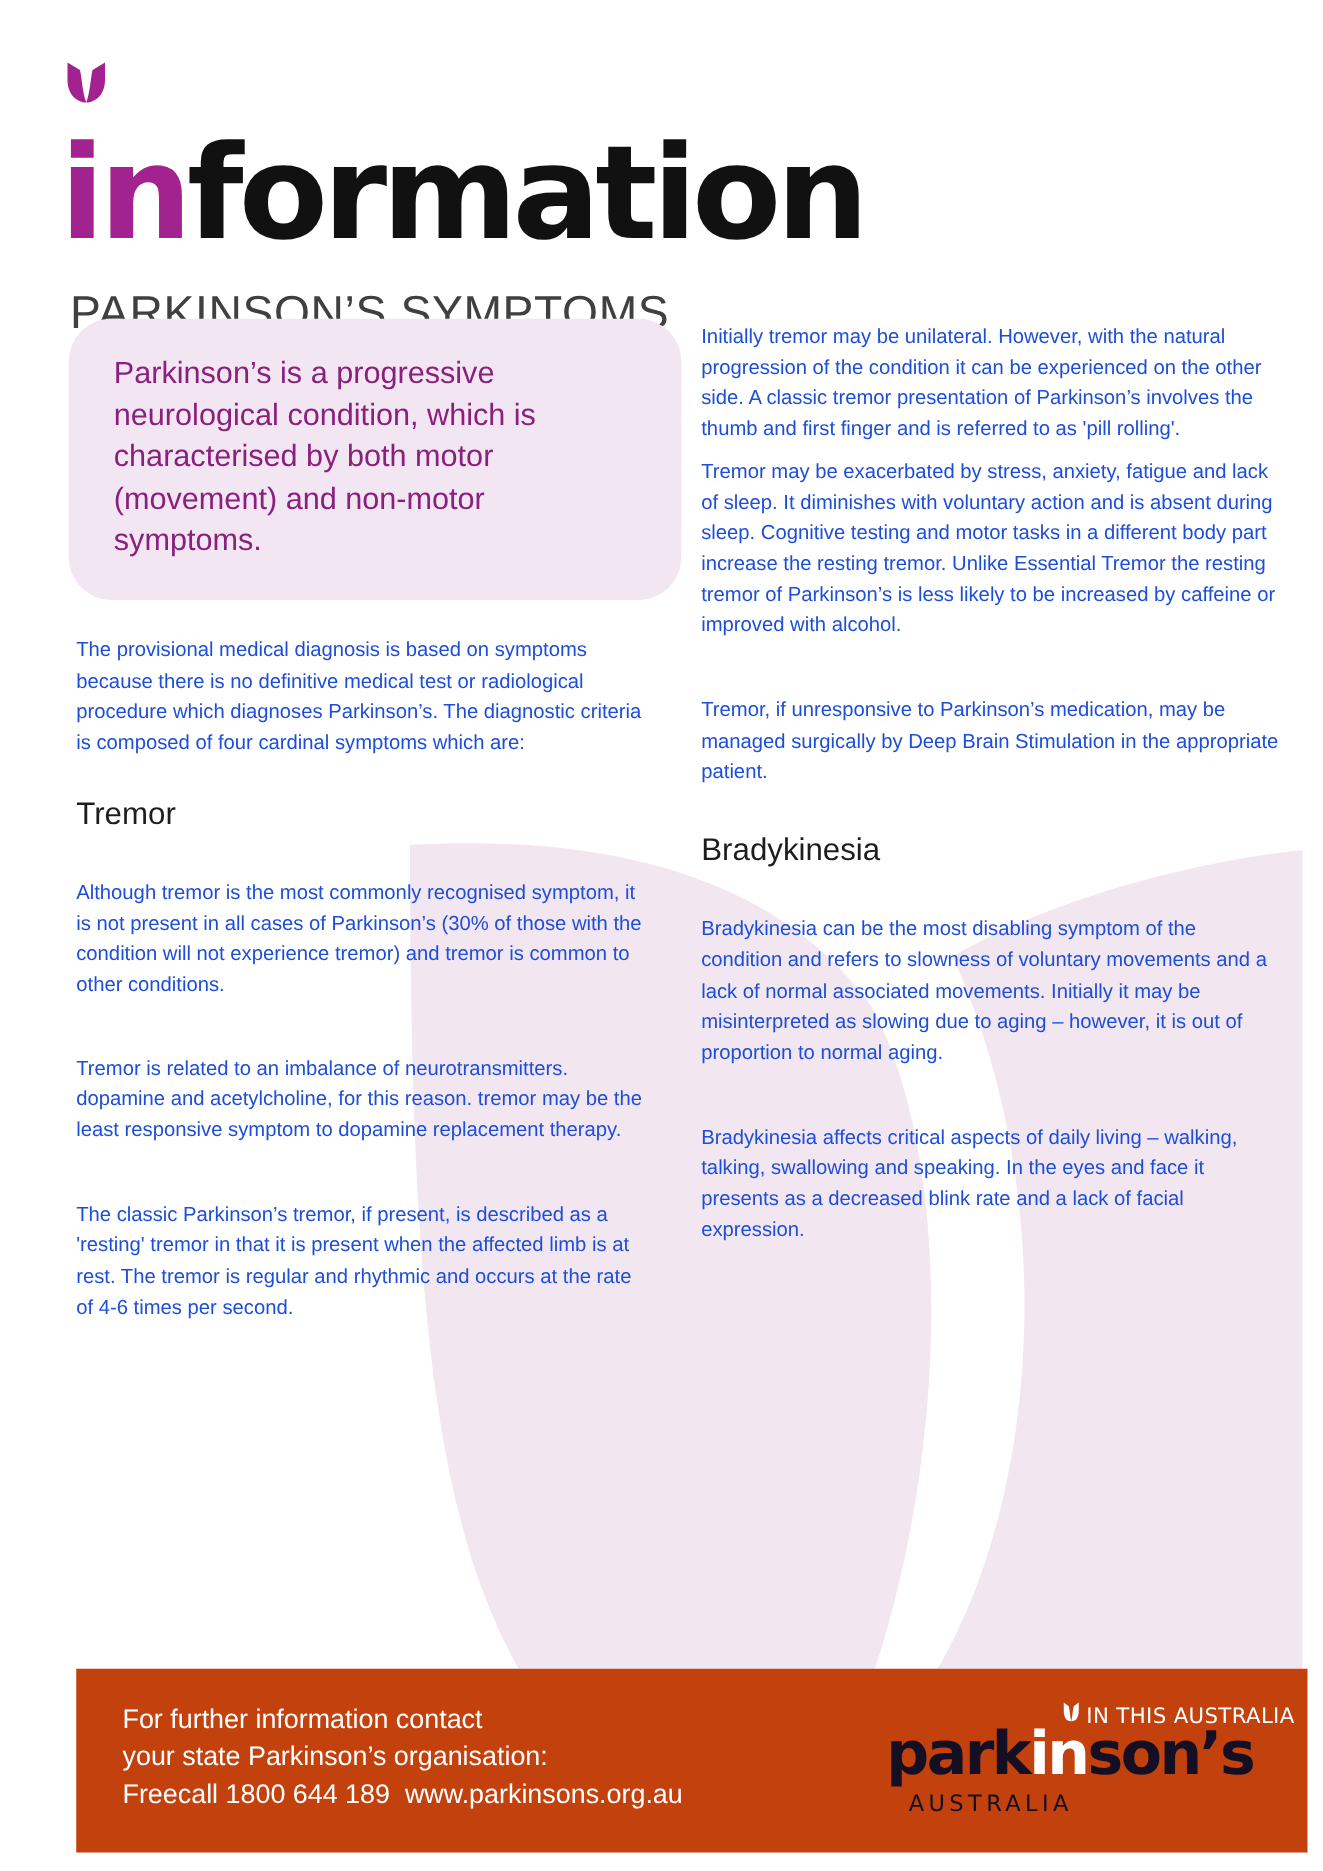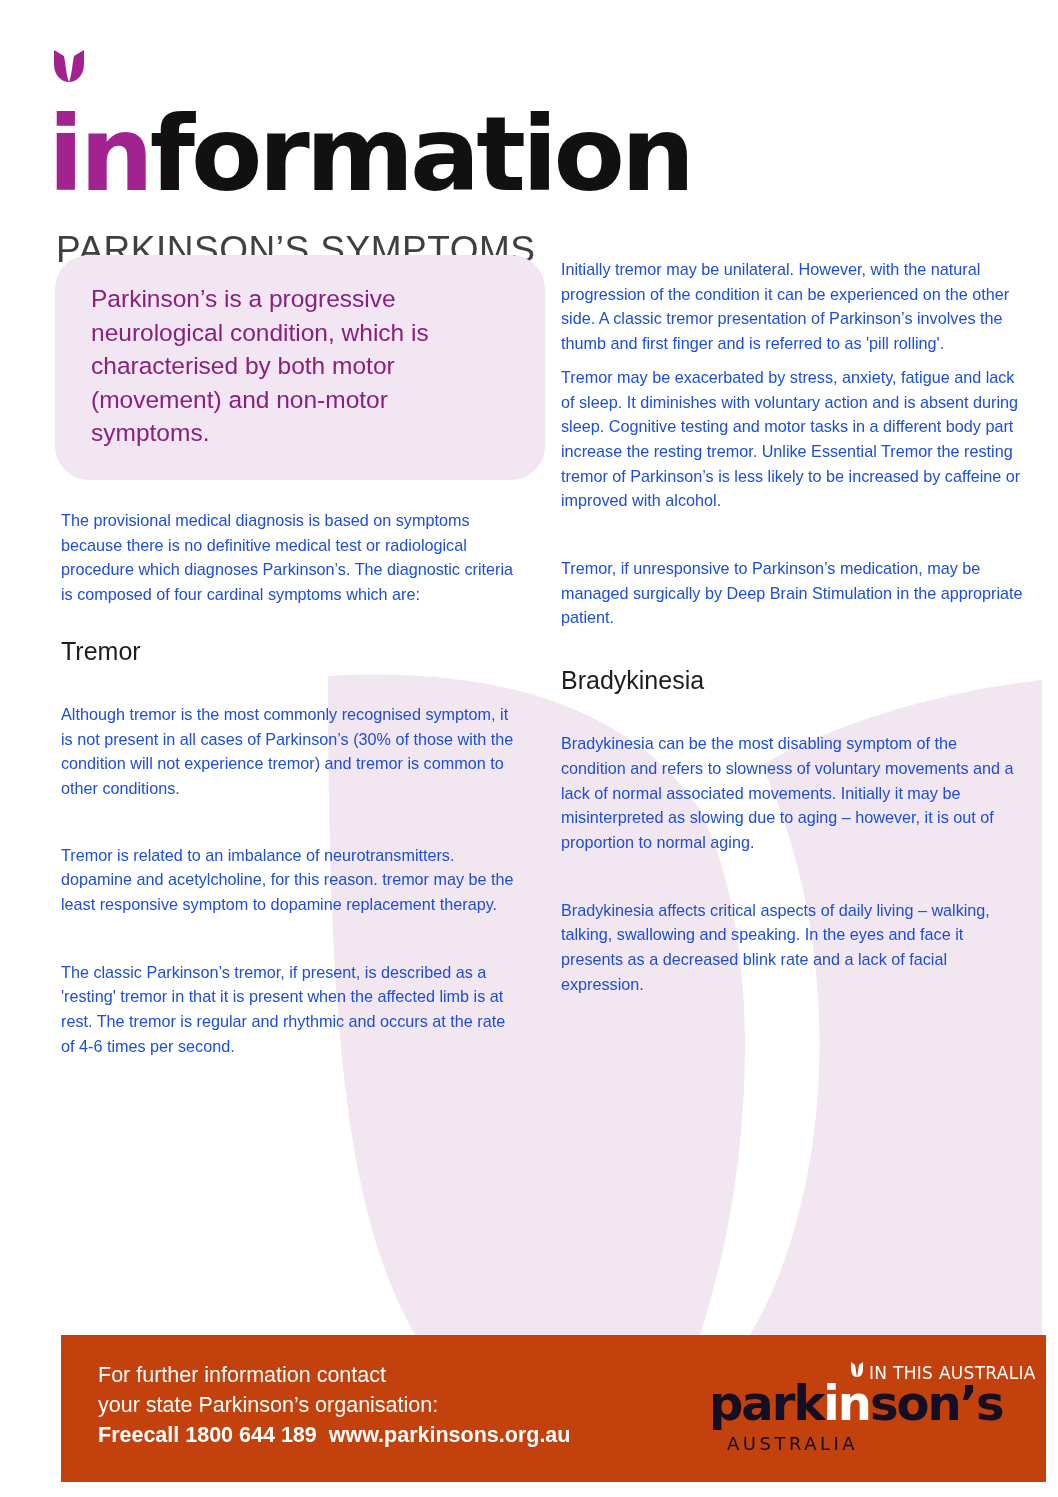--- a/index.html
+++ b/index.html
@@ -33,21 +33,21 @@
   #left-col { left: 61px; top: 508px; width: 460px; }
   #right-col { left: 561px; top: 257px; width: 462px; }
 
   .bullets { list-style: none; margin: 0; padding: 0; }
   .bullets li { font-size: 16.2px; line-height: 33.6px; color: #1d1d1d; }
 
   
   #footer { left: 15px; top: 1335px; width: 985px; height: 147px; background: #c2410c; margin-left: 46px; }
   #footer .contact { position: absolute; left: 37px; top: 25px; color: #ffffff; }
   #footer .contact .line { font-size: 21.5px; line-height: 30px; font-weight: normal; }
-  #footer .contact .strong { font-size: 21.5px; line-height: 30px; font-weight: bold; text-align: center; }
+  #footer .contact .strong { font-size: 21.5px; line-height: 30px; font-weight: normal; text-align: center; }
   #footer .logo { position: absolute; left: 648px; top: 20px; width: 340px; height: 100px; }
   #footer .logo .tagline { position: absolute; left: 160px; top: 8px; font-size: 17px; color: #ffffff;
                            letter-spacing: 0.3px; font-family: "DejaVu Sans", sans-serif; }
   #footer .logo .brand { position: absolute; left: 0; top: 24px; font-family: "DejaVu Sans", sans-serif;
                          font-weight: bold; font-size: 48px; letter-spacing: -2px; color: #150f24; line-height: 1; }
   #footer .logo .brand .in { color: #ffffff; }
   #footer .logo .country { position: absolute; left: 18px; top: 78px; font-family: "DejaVu Sans", sans-serif;
                            font-weight: normal; font-size: 18px; letter-spacing: 3.5px; color: #150f24; }
   #footer .logo .mini-tulip { position: absolute; left: 141px; top: 6px; width: 14px; height: 18px; }
 </style>

